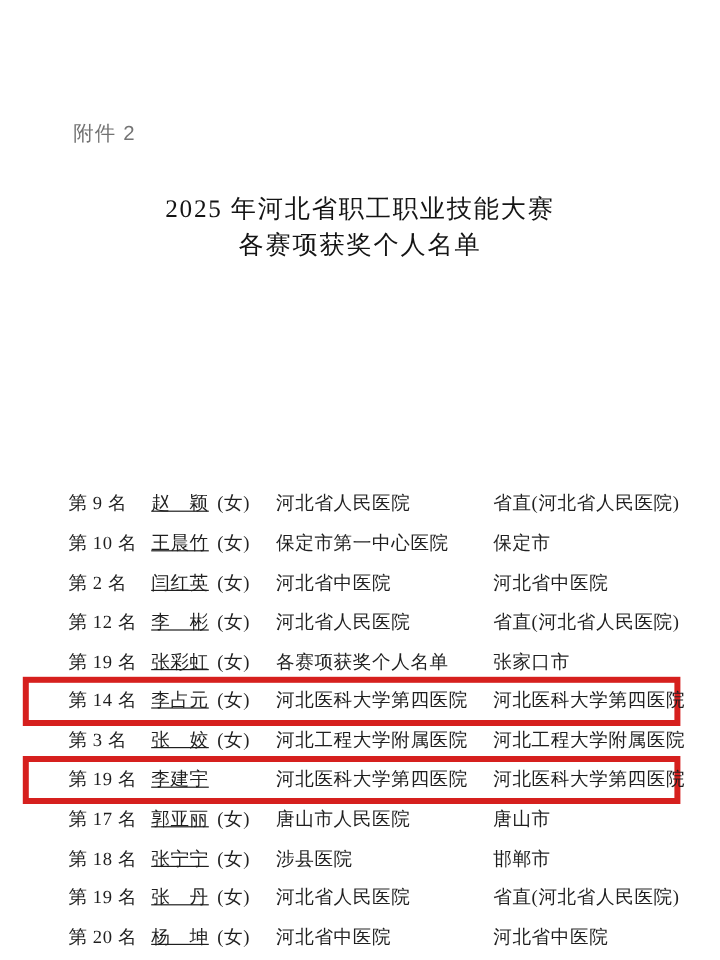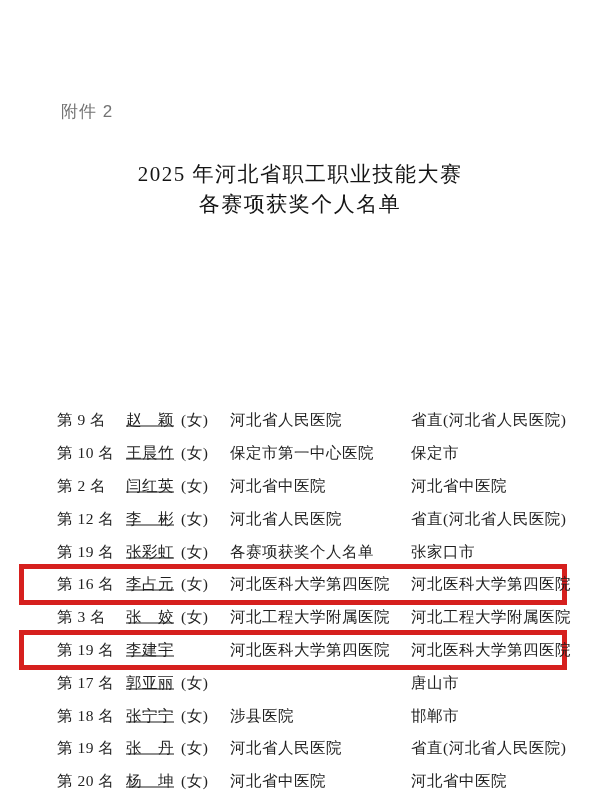--- a/index.html
+++ b/index.html
@@ -119,21 +119,21 @@
 
   <div class="row">
     <span class="c c-rank">第 19 名</span>
     <span class="c c-name">张彩虹</span>
     <span class="c c-gender">(女)</span>
     <span class="c c-hospital">各赛项获奖个人名单</span>
     <span class="c c-region">张家口市</span>
   </div>
 
   <div class="row hl">
-    <span class="c c-rank">第 16 名</span>
+    <span class="c c-rank">第 14 名</span>
     <span class="c c-name">李占元</span>
     <span class="c c-gender">(女)</span>
     <span class="c c-hospital">河北医科大学第四医院</span>
     <span class="c c-region">河北医科大学第四医院</span>
   </div>
 
   <div class="row">
     <span class="c c-rank">第 3 名</span>
     <span class="c c-name">张　姣</span>
     <span class="c c-gender">(女)</span>
@@ -146,20 +146,21 @@
     <span class="c c-name">李建宇</span>
     <span class="c c-gender"></span>
     <span class="c c-hospital">河北医科大学第四医院</span>
     <span class="c c-region">河北医科大学第四医院</span>
   </div>
 
   <div class="row">
     <span class="c c-rank">第 17 名</span>
     <span class="c c-name">郭亚丽</span>
     <span class="c c-gender">(女)</span>
+    <span class="c c-hospital">唐山市人民医院</span>
     <span class="c c-region">唐山市</span>
   </div>
 
   <div class="row">
     <span class="c c-rank">第 18 名</span>
     <span class="c c-name">张宁宁</span>
     <span class="c c-gender">(女)</span>
     <span class="c c-hospital">涉县医院</span>
     <span class="c c-region">邯郸市</span>
   </div>

